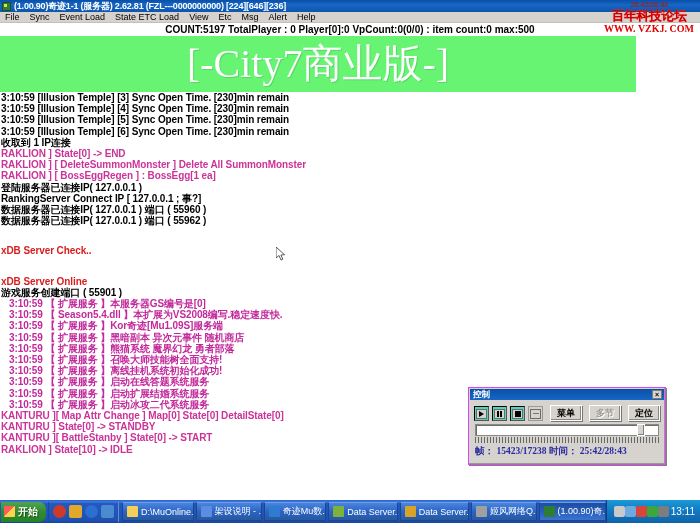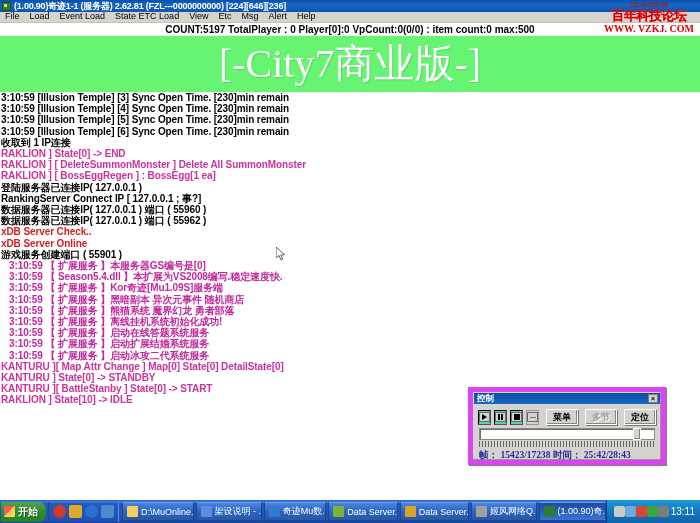--- a/index.html
+++ b/index.html
@@ -25,21 +25,21 @@
   #titlebar .appicon:after{
     content:""; position:absolute; left:1px; top:1px; width:3px;height:3px;
     background:#d6e84a;
   }
   #titlebar .ttext { font-size:9px; letter-spacing:-0.2px; }
 
   
   #menubar {
     position:absolute; left:0; top:12px; width:700px; height:11px;
     background:#d6d3ce;
-    display:flex; align-items:flex-end; gap:0px;
+    display:flex; align-items:center; gap:0px;
     border-bottom:1px solid #c3c0bb;
   }
   #menubar .mi {
     font-size:9px; color:#000; padding:0 5px; line-height:11px;
     cursor:default; white-space:nowrap;
   }
 
   
   #countline {
     position:absolute; left:0; top:23px; width:700px; height:12px;
@@ -63,21 +63,21 @@
     font-size:13px; color:#d00000; font-weight:bold; line-height:14px;
     text-shadow:0 0 1px #ff4b4b; letter-spacing:-0.5px;
   }
   #logoblock .l3 {
     font-size:10px; color:#e00000; font-weight:bold; line-height:12px;
     letter-spacing:0px; font-family:"Liberation Serif", serif;
   }
 
   
   #banner {
-    position:absolute; left:0; top:36px; width:700px; height:56px;
+    position:absolute; left:0; top:36px; width:636px; height:56px;
     background:#66f472;
     display:flex; align-items:center; justify-content:center;
   }
   #banner .btext {
     font-family:"Liberation Serif", serif;
     font-size:40px; color:#fdfdfd; line-height:44px;
     text-shadow:1px 1px 0 #56d862;
     letter-spacing:0px; white-space:nowrap;
   }
 
@@ -88,48 +88,48 @@
     padding:0 12px 0 1px;
   }
   .logline {
     font-size:10px; font-weight:bold; line-height:11.2px;
     white-space:nowrap; letter-spacing:-0.1px;
     font-family:"Liberation Sans", sans-serif;
   }
   .c-black   { color:#000000; }
   .c-pink    { color:#cc3399; }
   .c-magenta { color:#c2299b;margin-left:8px; }
-  .c-red     { color:#d81e1e; }
+  .c-red     { color:#d81e1e;margin-top:19px; }
 
   
   #cursor {
     position:absolute; left:276px; top:247px; width:10px; height:15px;
     pointer-events:none;
   }
 
   
   #ctlwin {
     position:absolute; left:468px; top:387px; width:198px; height:78px;
-    background:#d6d3ce; border:5px solid #d946ef;
+    background:#d6d3ce; border:1px solid #d946ef;
     box-shadow: 1px 1px 0 #808080, inset -1px -1px 0 #9a9a94;
   }
   #ctlwin .cwtitle {
     height:11px; margin:1px;
     background: linear-gradient(to bottom,#0a4fa8,#1667c4);
     color:#fff; font-size:8.5px; font-weight:bold;
     display:flex; align-items:center; padding-left:3px;
     justify-content:space-between;
   }
   #ctlwin .cwclose {
     width:10px; height:9px; margin-right:2px; background:#d6d3ce;
     border:1px solid #7b7b75; color:#000; font-size:7px; line-height:7px;
     text-align:center; cursor:pointer;
   }
   #ctlwin .cwbtns {
-    display:flex; align-items:center; gap:3px;
+    display:flex; align-items:flex-end; gap:3px;
     padding:4px 5px 2px 5px;
   }
   .tbtn {
     width:16px; height:15px; background:#4fd4c4;
     border:1px solid #000; border-right-color:#555; border-bottom-color:#555;
     display:flex; align-items:center; justify-content:center;
     cursor:pointer; position:relative;
   }
   .tbtn .inner {
     width:11px; height:10px; background:#d6d3ce;
@@ -212,21 +212,21 @@
 </head>
 <body>
 
 <div id="titlebar">
   <span class="appicon"></span>
   <span class="ttext">(1.00.90)奇迹1-1 (服务器) 2.62.81 (FZL---0000000000) [224][646][236]</span>
 </div>
 
 <div id="menubar">
   <span class="mi">File</span>
-  <span class="mi">Load</span>
+  <span class="mi">Sync</span>
   <span class="mi">Event Load</span>
   <span class="mi">State ETC Load</span>
   <span class="mi">View</span>
   <span class="mi">Etc</span>
   <span class="mi">Msg</span>
   <span class="mi">Alert</span>
   <span class="mi">Help</span>
 </div>
 
 <div id="countline">COUNT:5197  TotalPlayer : 0  Player[0]:0 VpCount:0(0/0) : item count:0 max:500</div>
@@ -255,20 +255,21 @@
     <div class="logline c-black">数据服务器已连接IP( 127.0.0.1 ) 端口 ( 55960 )</div>
     <div class="logline c-black">数据服务器已连接IP( 127.0.0.1 ) 端口 ( 55962 )</div>
     <div class="logline c-red">xDB Server Check..</div>
     <div class="logline c-red">xDB Server Online</div>
     <div class="logline c-black">游戏服务创建端口 ( 55901 )</div>
     <div class="logline c-magenta">3:10:59 【 扩展服务 】本服务器GS编号是[0]</div>
     <div class="logline c-magenta">3:10:59 【 Season5.4.dll 】本扩展为VS2008编写.稳定速度快.</div>
     <div class="logline c-magenta">3:10:59 【 扩展服务 】Kor奇迹[Mu1.09S]服务端</div>
     <div class="logline c-magenta">3:10:59 【 扩展服务 】黑暗副本 异次元事件 随机商店</div>
     <div class="logline c-magenta">3:10:59 【 扩展服务 】熊猫系统 魔界幻龙 勇者部落</div>
+    <div class="logline c-magenta">3:10:59 【 扩展服务 】召唤大师技能树全面支持!</div>
     <div class="logline c-magenta">3:10:59 【 扩展服务 】离线挂机系统初始化成功!</div>
     <div class="logline c-magenta">3:10:59 【 扩展服务 】启动在线答题系统服务</div>
     <div class="logline c-magenta">3:10:59 【 扩展服务 】启动扩展结婚系统服务</div>
     <div class="logline c-magenta">3:10:59 【 扩展服务 】启动冰攻二代系统服务</div>
     <div class="logline c-pink">KANTURU ][ Map Attr Change ] Map[0] State[0] DetailState[0]</div>
     <div class="logline c-pink">KANTURU ] State[0] -&gt; STANDBY</div>
     <div class="logline c-pink">KANTURU ][ BattleStanby ] State[0] -&gt; START</div>
     <div class="logline c-pink">RAKLION ] State[10] -&gt; IDLE</div>
   </div>
 

